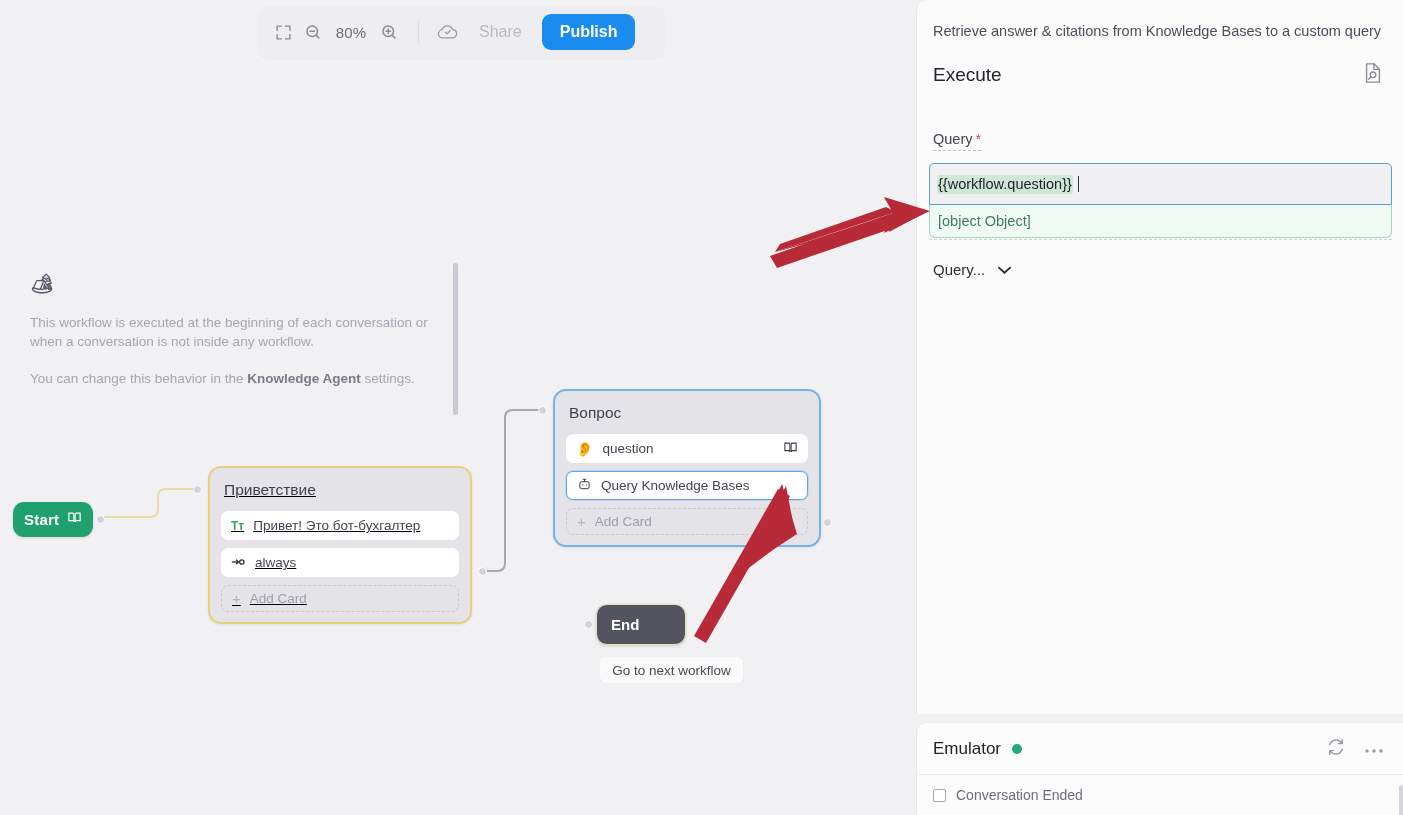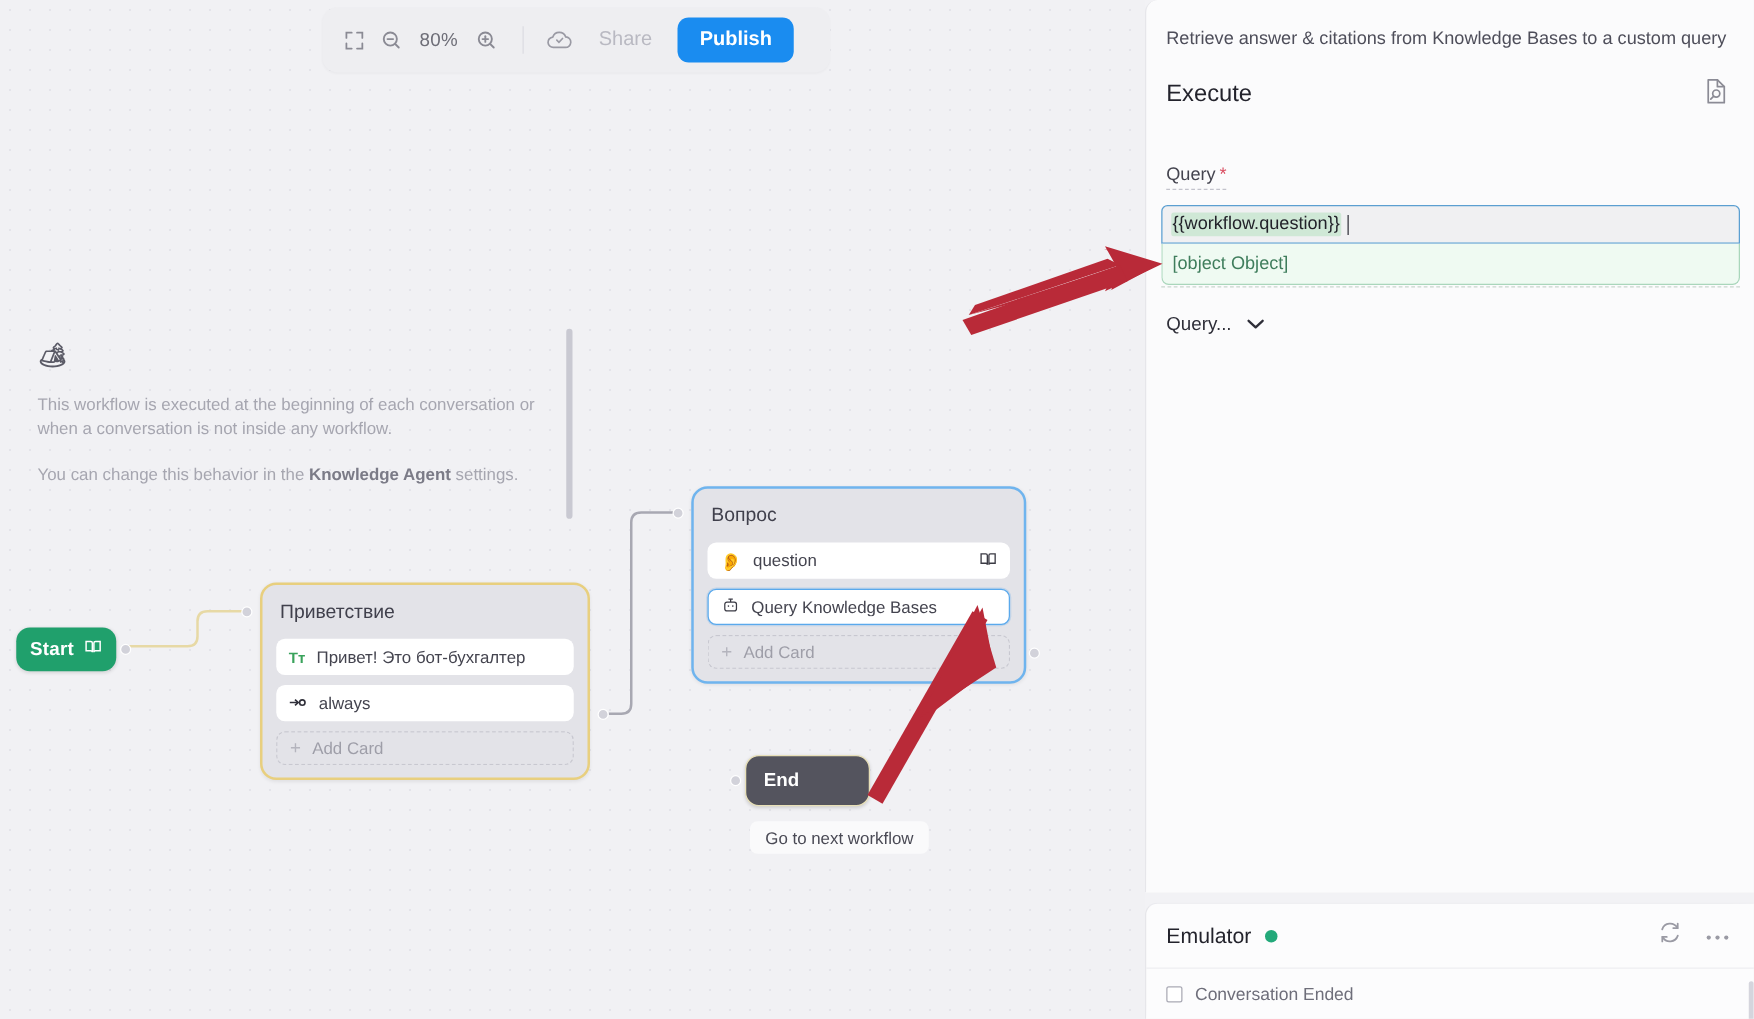--- a/index.html
+++ b/index.html
@@ -93,31 +93,32 @@
   .add-card {
     border: 1px dashed #c8c8d0; border-radius: 7px; height: 27px;
     display:flex; align-items:center; padding: 0 10px; gap: 9px;
     font-size: 13.5px; color:#9e9ea8; box-sizing:border-box;
   }
   .add-card .plus { color:#b4b4bd; font-size: 15px; }
 
   #greeting-node {
     left: 208px; top: 466px; width: 264px;
     border: 2px solid #e8cf7e;
+    text-decoration: underline;
   }
   #question-node {
     left: 553px; top: 389px; width: 268px;
     border: 2px solid #6fb4ee;
   }
   #question-node .card.selected {
     border: 1.5px solid #5aa9ec; box-shadow: 0 0 0 1px rgba(90,169,236,.25);
   }
 
   #end-node {
-    left: 596px; top: 604px; width: 100px; height: 41px;
+    left: 596px; top: 604px; width: 90px; height: 41px;
     background:#54545e; border: 1.5px solid #e8e0b8; border-radius: 11px;
     display:flex; align-items:center; padding: 0 14px;
     color:#fff; font-size:15px; font-weight:bold;
     box-shadow: 0 1px 3px rgba(0,0,0,.15);
   }
   #next-wf {
     position:absolute; left: 600px; top: 657px; width: 143px; height: 26px;
     background:#fafafb; border-radius: 6px;
     display:flex; align-items:center; justify-content:center;
     font-size: 13.5px; color:#4a4a55;
@@ -148,21 +149,21 @@
     display:inline-block; border-bottom: 1px dashed #c3c3cc; padding-bottom: 3px;
   }
   #query-label .req { color:#d94a5e; margin-left: 3px; }
   #query-wrap {
     margin: 12px 12px 0 12px;
     border: 1px dashed #c9d6cd; border-top: none; border-left: none; border-right: none;
     padding-bottom: 1px;
   }
   #query-input {
     background:#f0f0f2; border: 1px solid #5b9fd1; border-radius: 5px 5px 0 0;
-    height: 31px; display:flex; align-items:center; padding: 0 7px;
+    height: 42px; display:flex; align-items:center; padding: 0 7px;
     font-size: 14.5px; color:#22222a; box-sizing:border-box;
   }
   #query-token {
     background:#cfe8d6; border-radius:2px; padding: 1px 1px 2px 1px;
   }
   #caret {
     display:inline-block; width:1px; height:16px; background:#33333c;
     margin-left: 5px; vertical-align: middle;
   }
   #query-preview {

